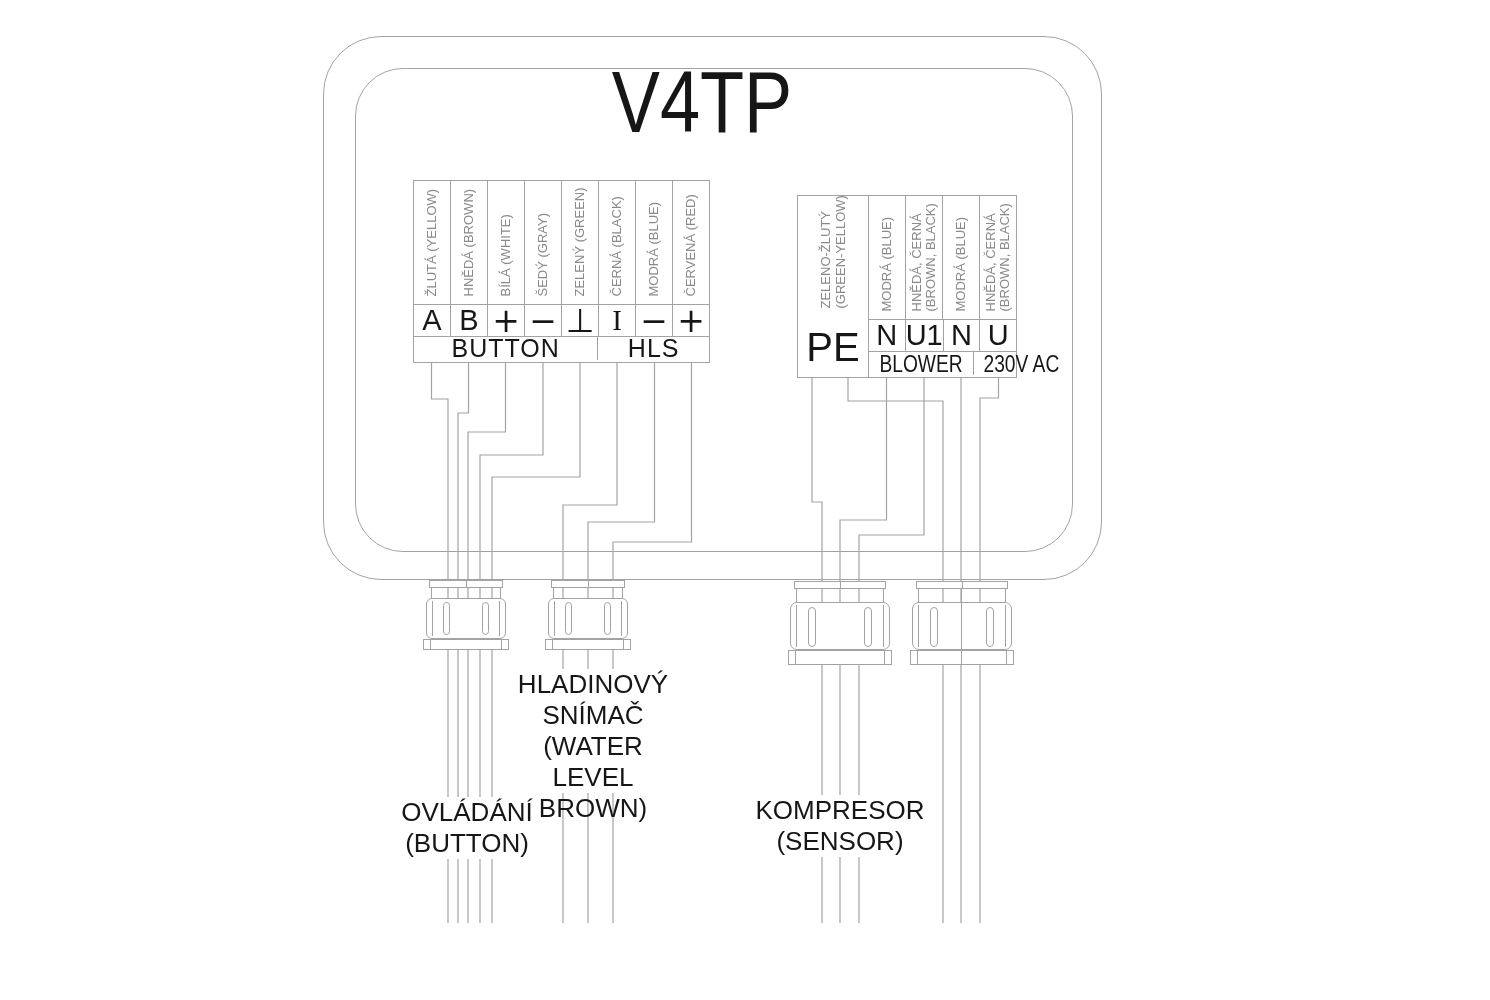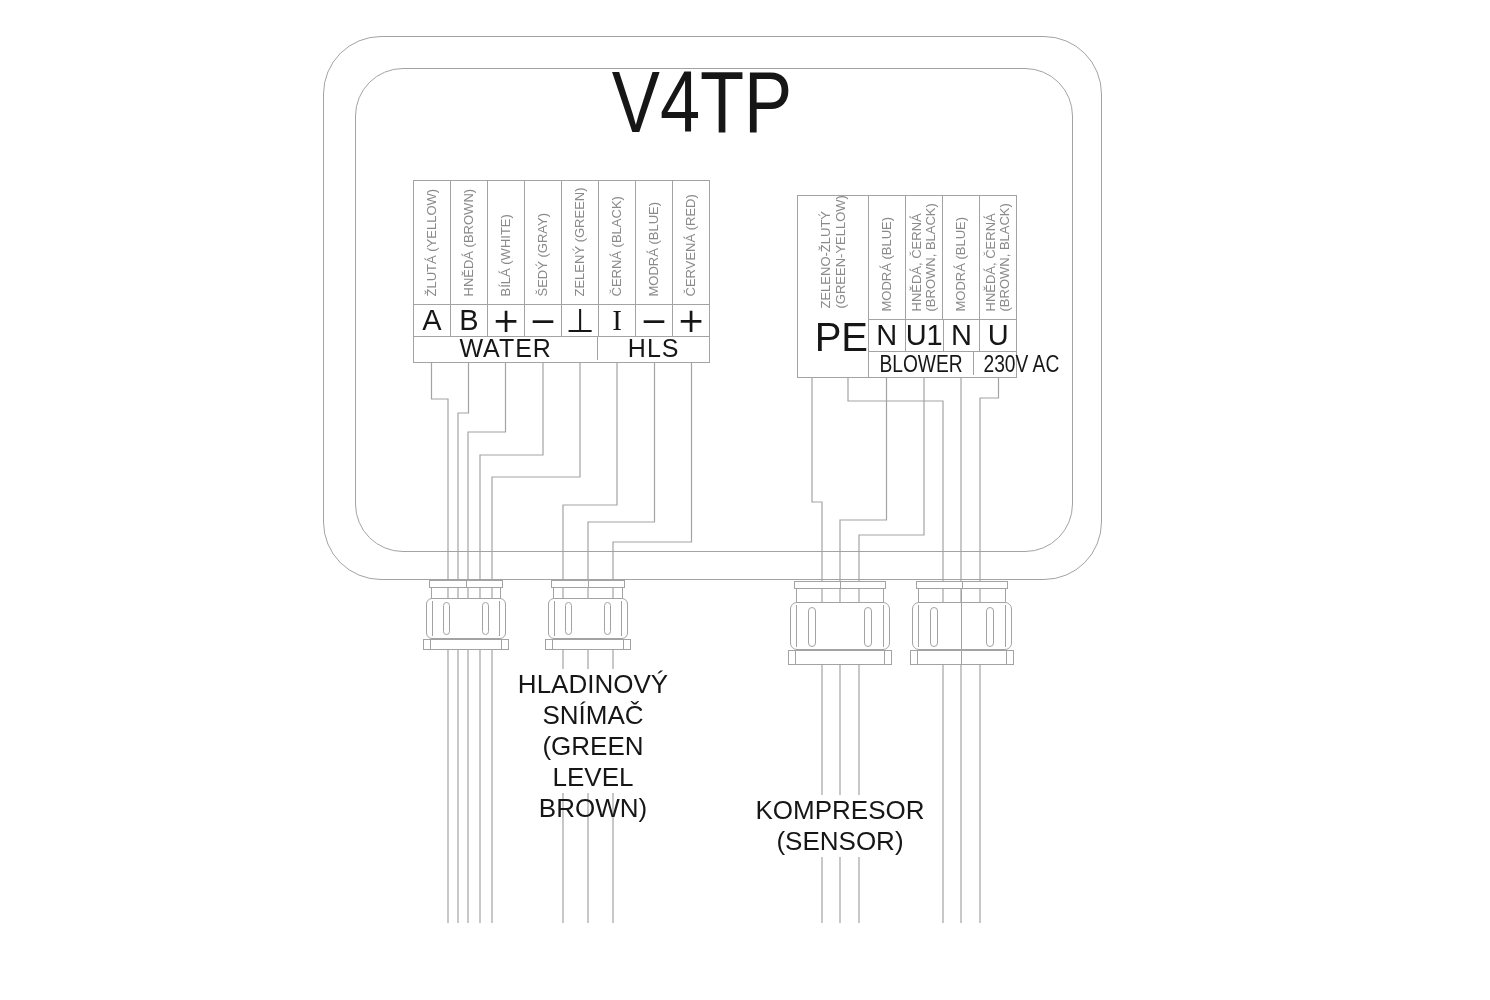--- a/index.html
+++ b/index.html
@@ -39,21 +39,21 @@
   .vlabel {
     position:absolute; left:50%; top:50%; width:123px;
     transform:translate(-50%,-50%) rotate(-90deg);
     display:flex; flex-direction:column; justify-content:center;
     padding-left:8px; font-size:13px; line-height:14px; color:var(--muted);
     white-space:nowrap; text-align:left;
   }
   .pecol { position:absolute; left:0; top:0; width:71px; height:100%; border-right:1px solid var(--line); }
   .rcols { position:absolute; left:71px; top:0; right:0; height:100%; }
   .pe-vlabel { top:61px; line-height:15px; padding-left:10px; }
-  .pe-letter { position:absolute; left:0; right:0; bottom:20px; text-align:right; font-size:40px; line-height:1; }
+  .pe-letter { position:absolute; left:0; right:0; bottom:10px; text-align:center; font-size:40px; line-height:1; }
 
   .gland { position:absolute; z-index:4; }
   .gpart { position:absolute; background:#fff; border:1px solid var(--line); }
   .gneck { position:absolute; border-left:1px solid var(--line); border-right:1px solid var(--line); }
   .gplate::after { content:""; position:absolute; left:50%; top:0; bottom:0; width:0; border-left:1px solid var(--line); }
   .gnut::before, .gnut::after { content:""; position:absolute; top:2px; bottom:2px; width:0; border-left:1px solid var(--line); }
   .gnut::before { left:5px; } .gnut::after { right:5px; }
   .gflange::before, .gflange::after { content:""; position:absolute; top:0; bottom:0; width:0; border-left:1px solid var(--line); }
   .gflange::before { left:6px; } .gflange::after { right:6px; }
   .gslot { position:absolute; background:#fff; border:1px solid var(--line); border-radius:4px; }
@@ -158,21 +158,21 @@
         </div>
       <div class="tcell">
           <span class="sym">−</span>
         </div>
       <div class="tcell">
           <span class="sym">+</span>
         </div>
     </div>
     <div class="row grow">
       <div class="gcell g5">
-          <span>WATER</span>
+          <span>BUTTON</span>
         </div>
       <div class="gcell g3">
           <span>HLS</span>
         </div>
     </div>
   </div>
 
   <div class="block" style="left:797px;top:195px;width:220px;height:183px">
     <div class="pecol">
       <div class="vlabel pe-vlabel">
@@ -266,25 +266,29 @@
     <div class="gneck" style="left:16px;top:8px;width:88px;height:13px"></div>
     <div class="gpart gnut" style="left:10px;top:21px;width:100px;height:48px;border-radius:7px">
       <div class="gslot" style="left:17px;top:4px;width:8px;height:40px"></div>
       <div class="gslot" style="right:17px;top:4px;width:8px;height:40px"></div>
     </div>
     <div class="gpart gflange" style="left:8px;top:69px;width:104px;height:15px"></div>
   </div>
 
   <div class="wire-over" style="left:960.5px;top:589px;height:76px"></div>
 
+  <div class="cable-label" style="left:397px;top:797px;width:140px;height:62px">
+    <span>OVLÁDÁNÍ</span>
+    <span>(BUTTON)</span>
+  </div>
 
   <div class="cable-label" style="left:503px;top:669px;width:180px;height:124px">
     <span>HLADINOVÝ</span>
     <span>SNÍMAČ</span>
-    <span>(GREEN LEVEL</span>
+    <span>(WATER LEVEL</span>
     <span>BROWN)</span>
   </div>
 
   <div class="cable-label" style="left:751px;top:795px;width:178px;height:62px">
     <span>KOMPRESOR</span>
     <span>(SENSOR)</span>
   </div>
 
 
 </div>

